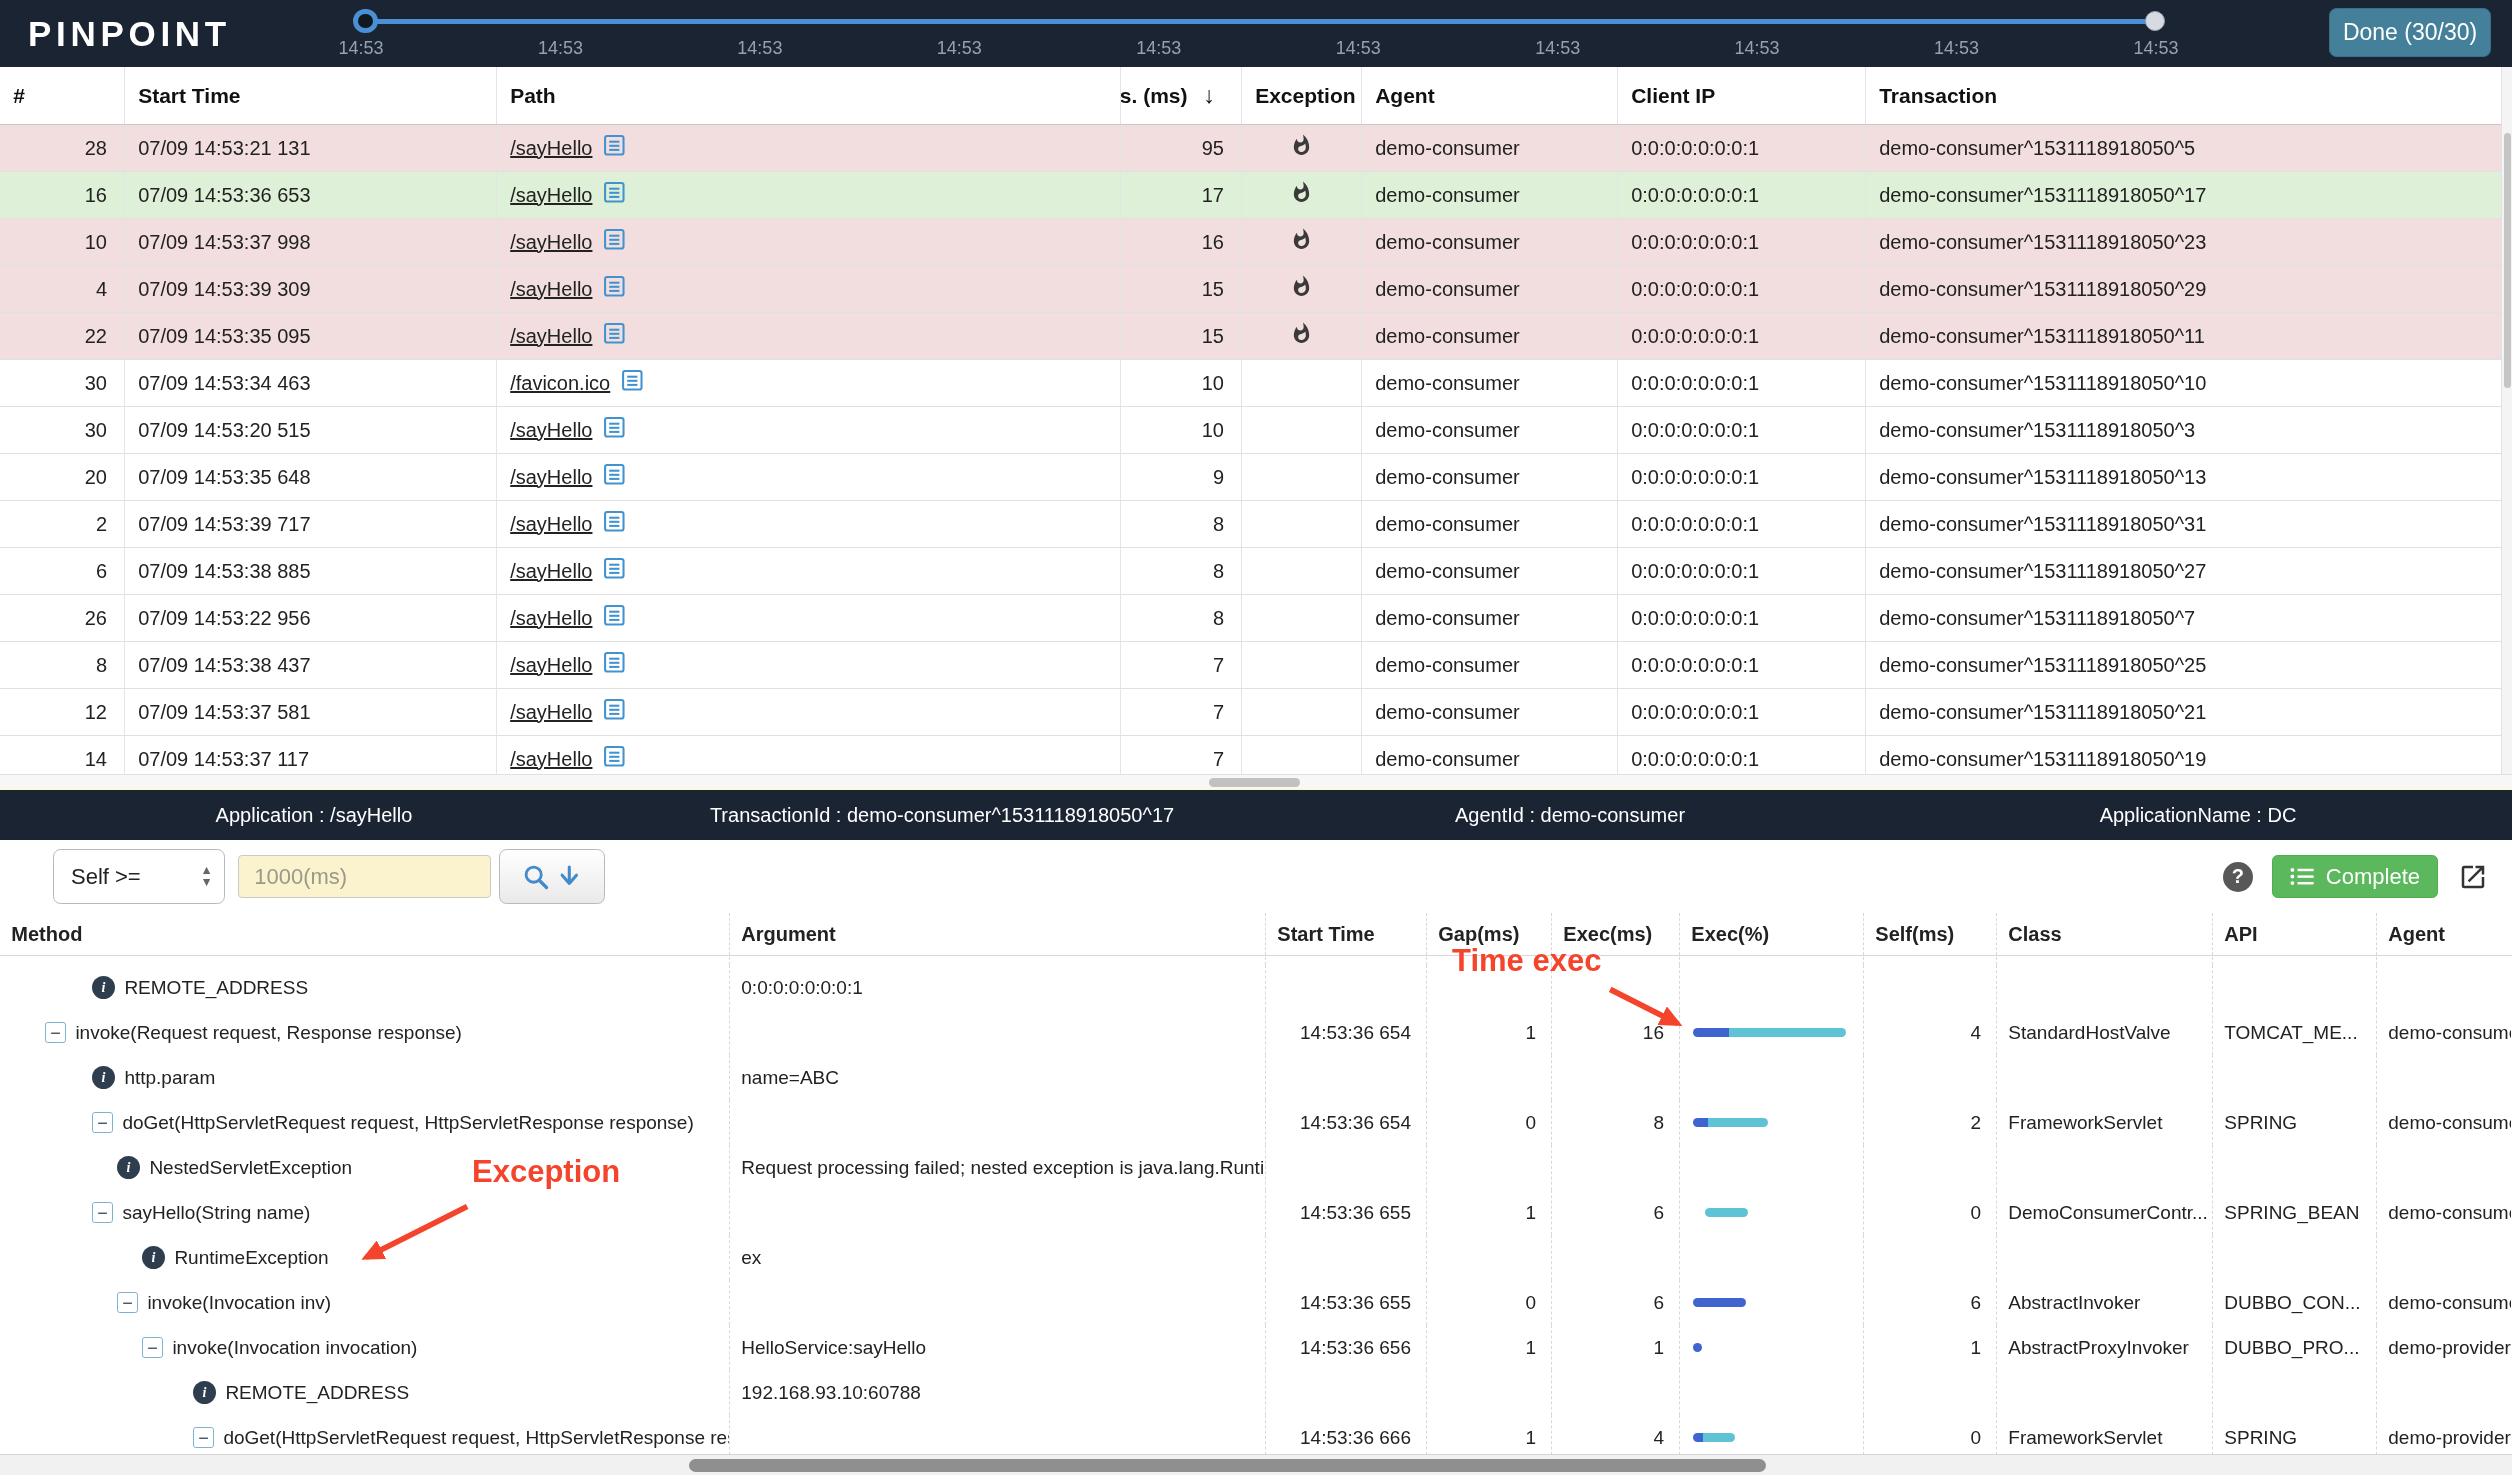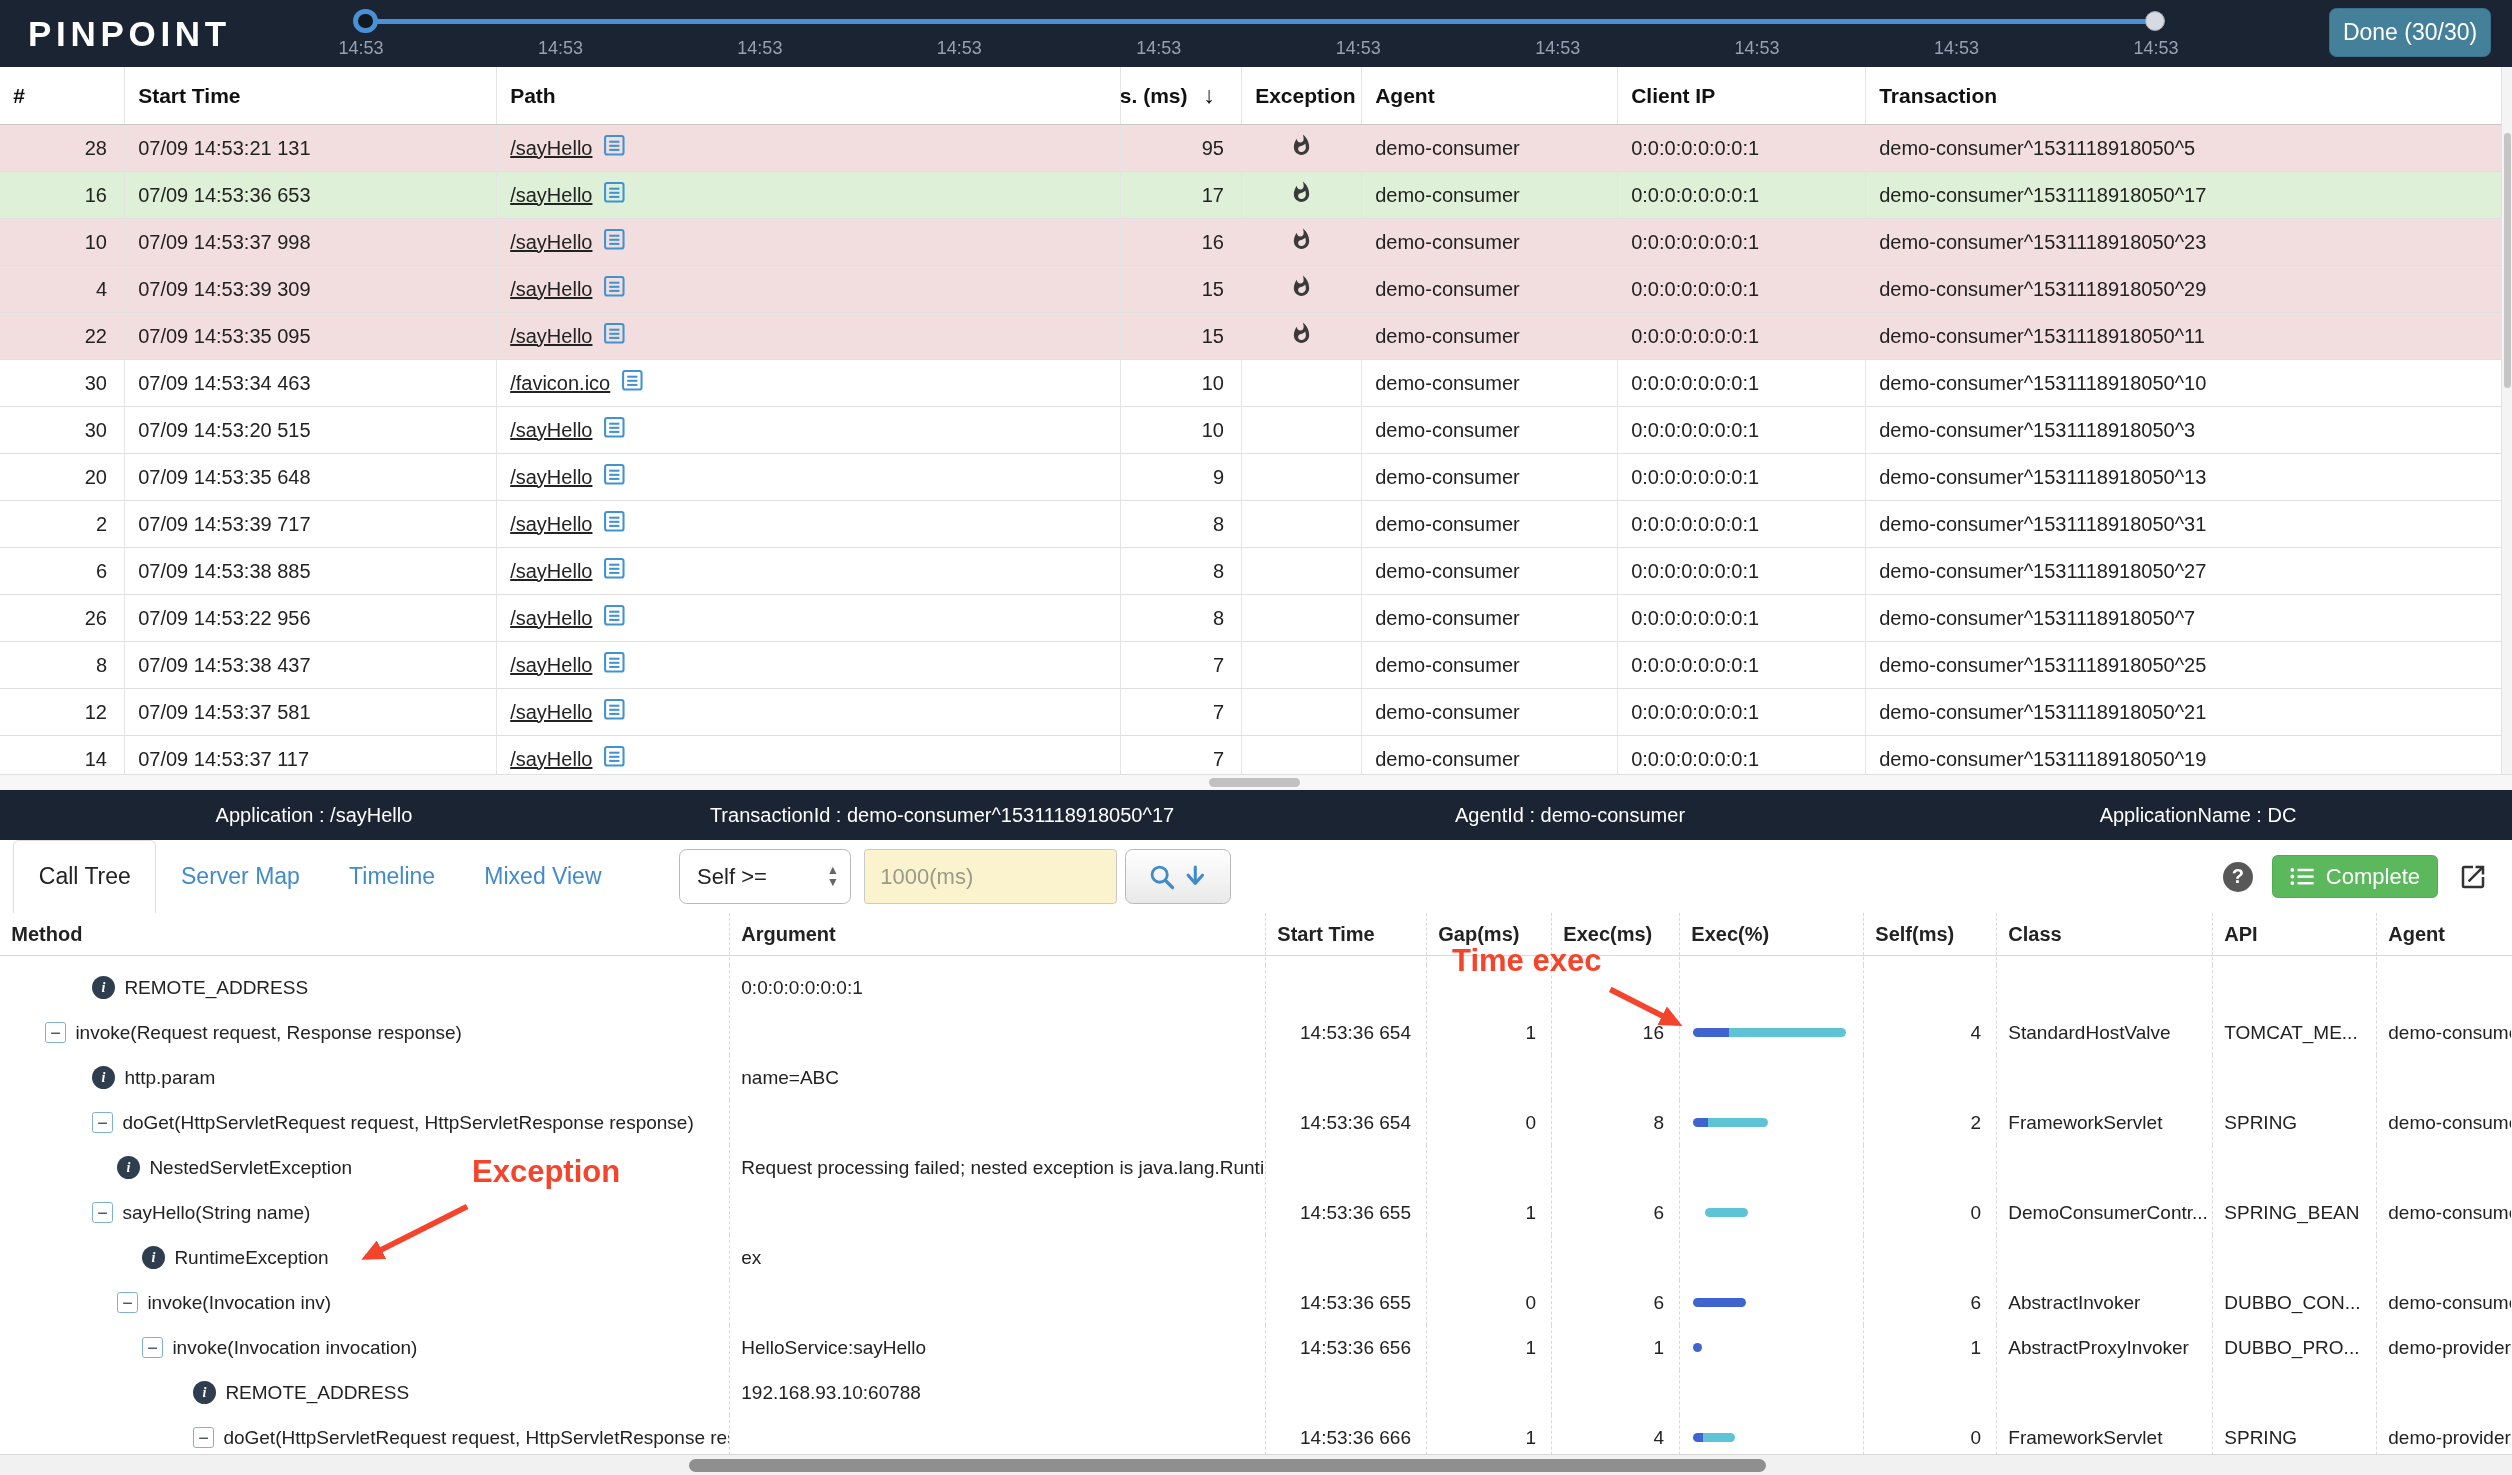--- a/index.html
+++ b/index.html
@@ -45,21 +45,21 @@
   .info-item { flex:1; text-align:center; overflow:hidden; white-space:nowrap; }
 
   
   .tabbar { position:absolute; top:840px; left:0; width:2512px; height:74px; background:#fff; border-bottom:0.9px solid #ddd; display:flex; align-items:center; }
   .tabs { display:flex; height:100%; align-items:stretch; padding-left:13.2px; }
   .tab { display:flex; align-items:center; padding:0 24.6px; font-size:23px; color:#428bca; cursor:pointer; }
   .tab.active { color:#222; border:0.9px solid #ddd; border-bottom:0.9px solid #fff; margin-bottom:-0.9px; border-radius:5.7px 5.7px 0 0; background:#fff; }
   .filter { display:flex; align-items:center; margin-left:53px; }
   .self-select { width:172px; height:55px; border:0.9px solid #b9b9b9; border-radius:7.6px; background:#fff; display:flex; align-items:center; justify-content:space-between; padding:0 11.3px 0 17px; font-size:22px; color:#222; cursor:pointer; }
   .stepper { display:flex; flex-direction:column; font-size:12.3px; color:#666; line-height:11.3px; }
-  .ms-input { width:253px; height:55px; margin-left:13.2px; background:#fbf3cd; border:0.9px solid #c9c9c9; border-radius:3.8px; padding:0 15px; font-size:22px; color:#333; outline:none; }
+  .ms-input { width:253px; height:43px; margin-left:13.2px; background:#fbf3cd; border:0.9px solid #c9c9c9; border-radius:3.8px; padding:0 15px; font-size:22px; color:#333; outline:none; }
   .ms-input::placeholder { color:#9a9a8a; }
   .search-btn { width:106px; height:55px; margin-left:7.6px; border:0.9px solid #b9b9b9; border-radius:7.6px; background:linear-gradient(#ffffff,#e9e9e9); display:flex; align-items:center; justify-content:center; gap:7.6px; cursor:pointer; }
   .right-controls { margin-left:auto; display:flex; align-items:center; gap:19px; margin-right:23px; }
   .help { width:30px; height:30px; border-radius:50%; background:#585858; color:#fff; font-size:20px; display:flex; align-items:center; justify-content:center; font-weight:700; cursor:pointer; }
   .complete-btn { height:43px; padding:0 17px; background:#5cb85c; border:0.9px solid #4cae4c; border-radius:5.7px; color:#fff; font-size:22px; display:flex; align-items:center; gap:11.3px; cursor:pointer; }
   .export { width:32px; height:32px; cursor:pointer; display:flex; align-items:center; justify-content:center; }
 
   
   .ct-header { position:absolute; top:913px; left:0; width:2512px; height:43px; display:flex; align-items:center; font-size:20px; font-weight:700; color:#222; background:#fff; border-bottom:0.9px solid #d8d8d8; }
   .ct-header > div, .ct-row > div { height:100%; display:flex; align-items:center; overflow:hidden; white-space:nowrap; padding-left:11.3px; }
@@ -462,26 +462,20 @@
   </div>
 
   <div class="infobar">
     <div class="info-item">Application : /sayHello</div>
     <div class="info-item">TransactionId : demo-consumer^1531118918050^17</div>
     <div class="info-item">AgentId : demo-consumer</div>
     <div class="info-item">ApplicationName : DC</div>
   </div>
 
   <div class="tabbar">
-    <div class="tabs">
-      <div class="tab active">Call Tree</div>
-      <div class="tab">Server Map</div>
-      <div class="tab">Timeline</div>
-      <div class="tab">Mixed View</div>
-    </div>
     <div class="filter">
       <div class="self-select">
         <span>Self &gt;=</span>
         <span class="stepper">
           <span>▲</span>
           <span>▼</span>
         </span>
       </div>
       <input class="ms-input" placeholder="1000(ms)" style="">
       <div class="search-btn">

